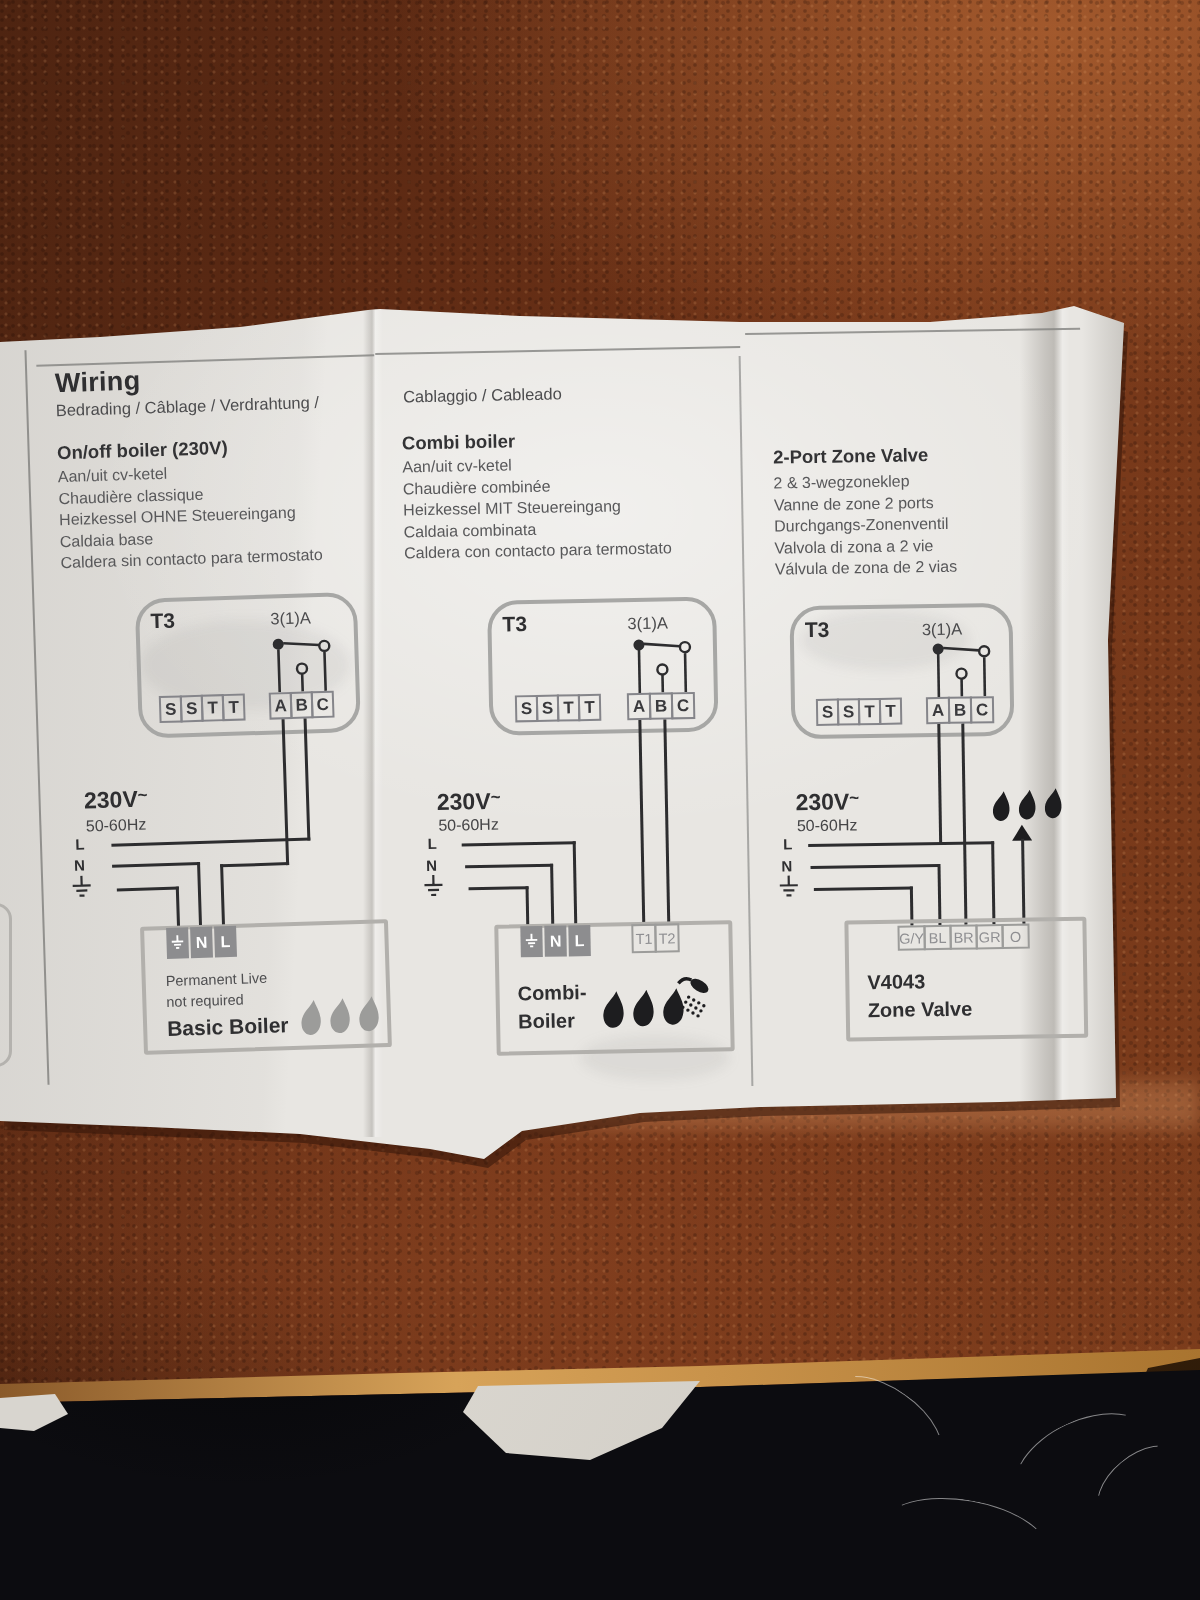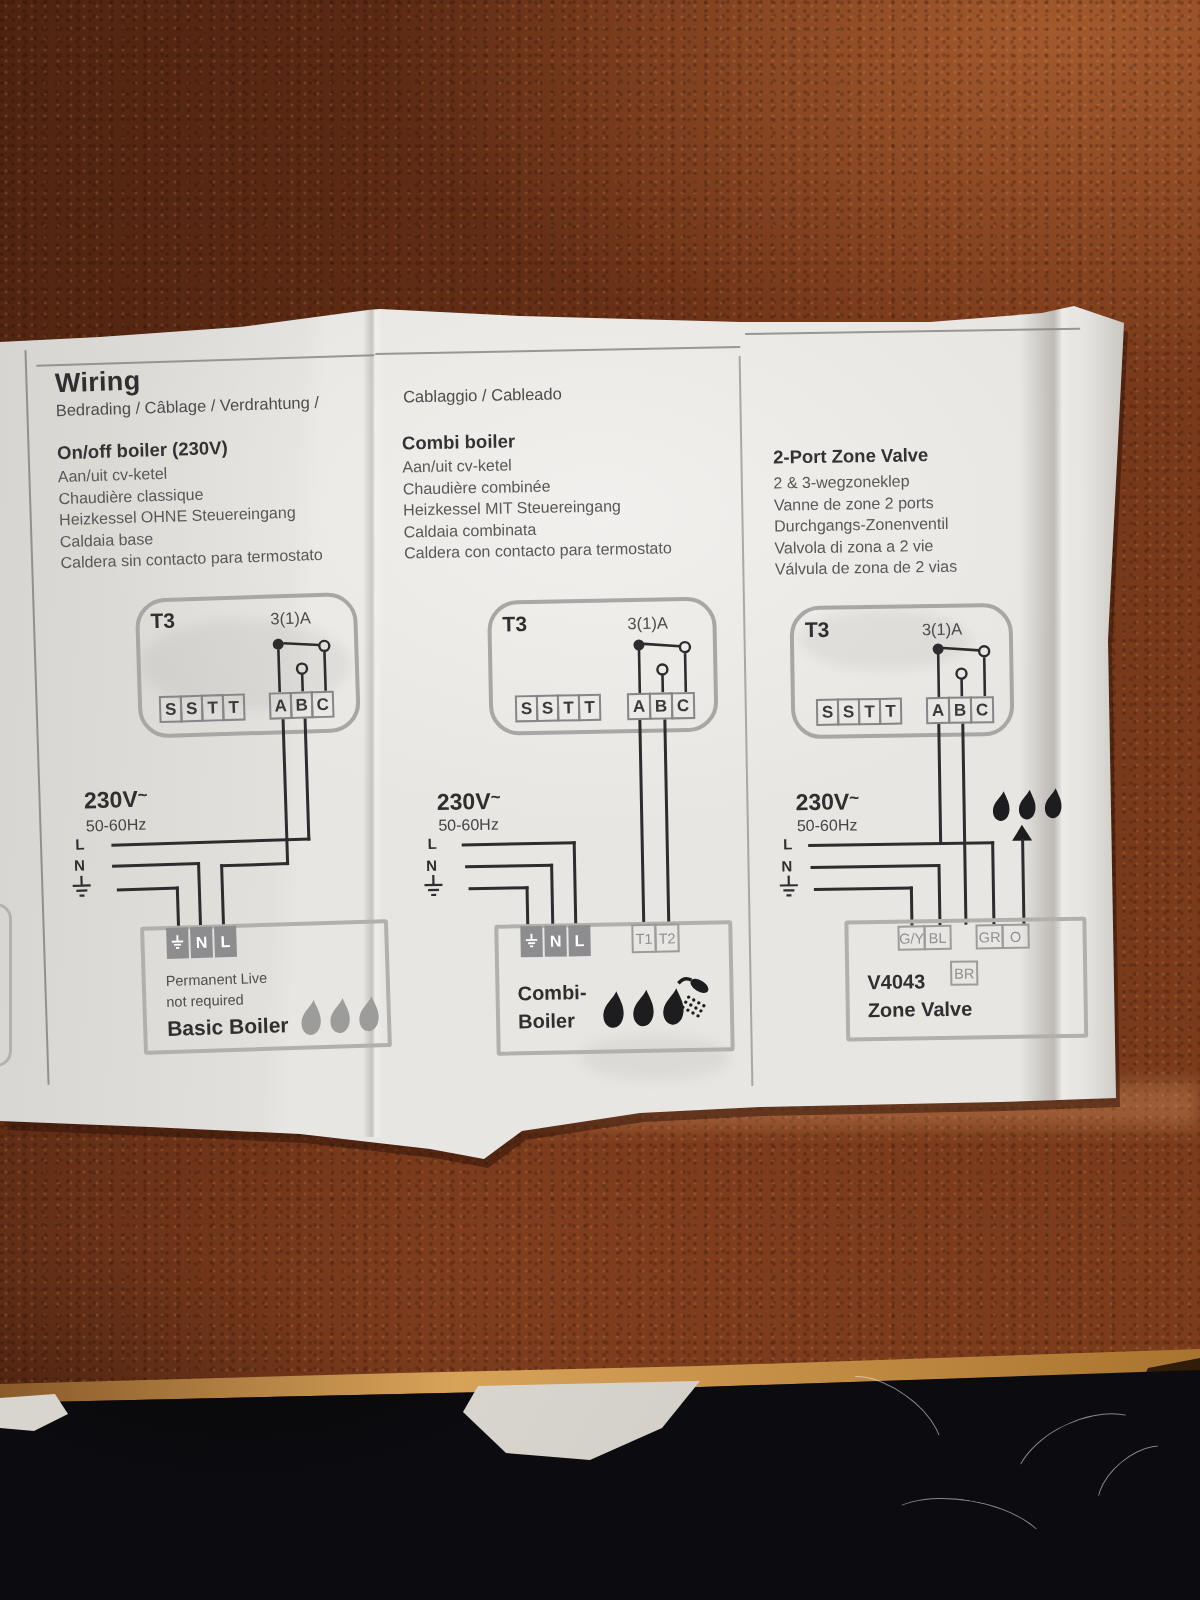--- a/index.html
+++ b/index.html
@@ -372,21 +372,21 @@
             <path d="M13 2 C17 10 23 17 23 27 C23 36 18 42 12 42 C6 42 1 36 1 28 C1 17 10 11 13 2 Z" fill="#1d1d1f" transform="rotate(6 12 22)"></path>
           </svg>
       </div>
       <div class="arrowhead" style="left:259px;top:504px;"></div>
       <div class="w wv" style="left:268px;top:518px;height:85px;"></div>
 
       <div class="dbox" style="left:90px;top:597px;width:242px;height:121px;"></div>
       <div class="trow" style="left:143px;top:603px;">
         <div class="tb lt" style="width:28px;height:25px;">G/Y</div>
         <div class="tb lt" style="width:28px;height:25px;">BL</div>
-        <div class="tb lt" style="width:28px;height:25px;margin-top:36px;">BR</div>
+        <div class="tb lt" style="width:28px;height:25px;">BR</div>
         <div class="tb lt" style="width:28px;height:25px;">GR</div>
         <div class="tb lt" style="width:28px;height:25px;">O</div>
       </div>
       <div class="dname" style="left:112px;top:648px;font-size:20px;">V4043</div>
       <div class="dname" style="left:112px;top:676px;font-size:20px;">Zone Valve</div>
     </div>
 
   </div>
 </div>
 

